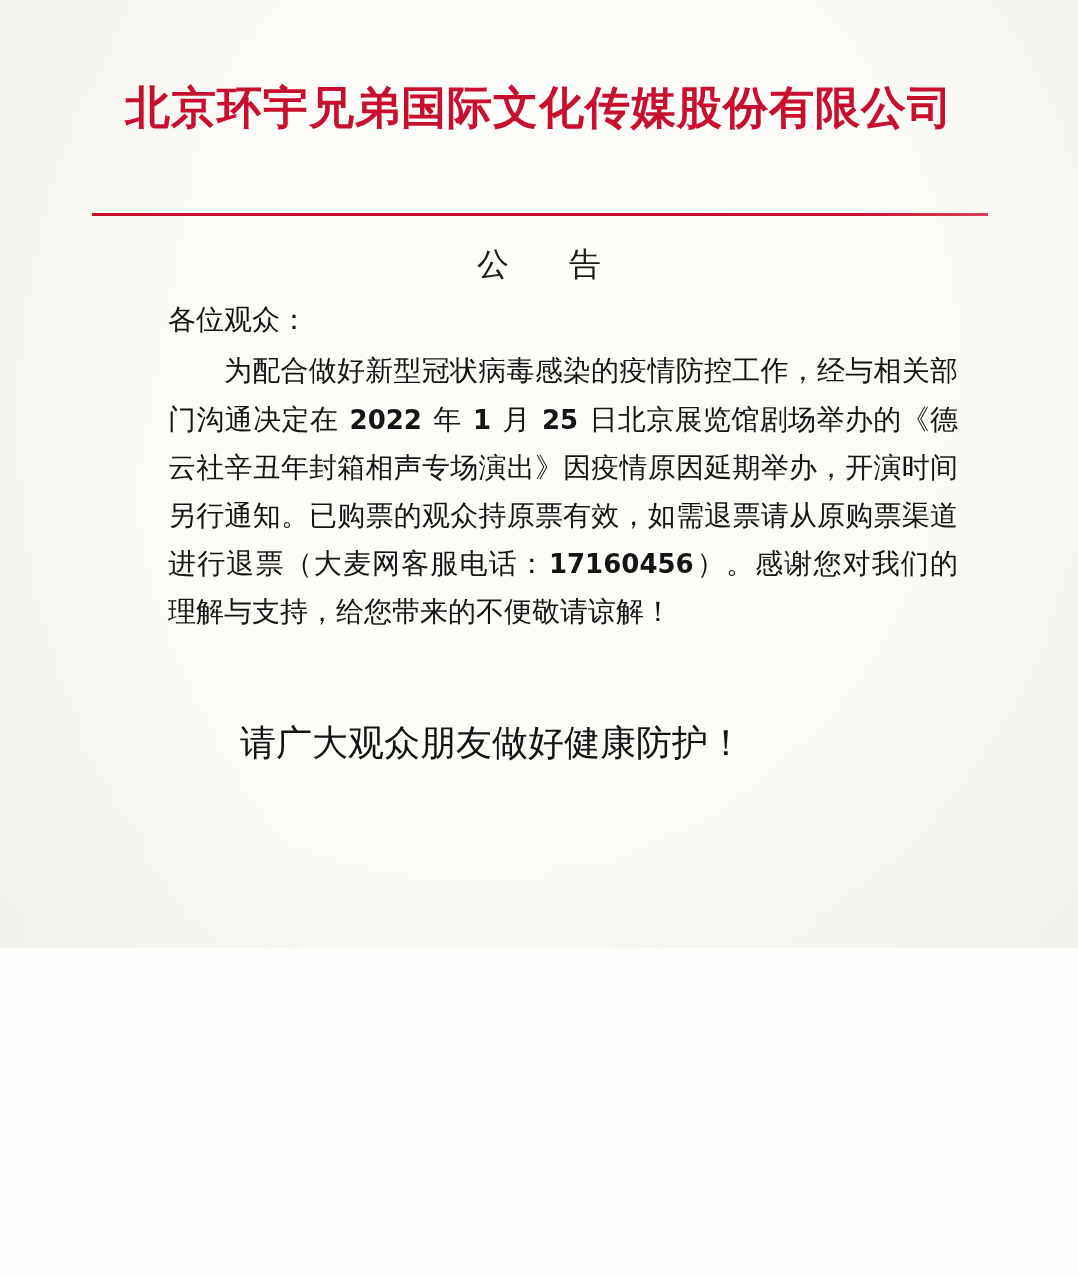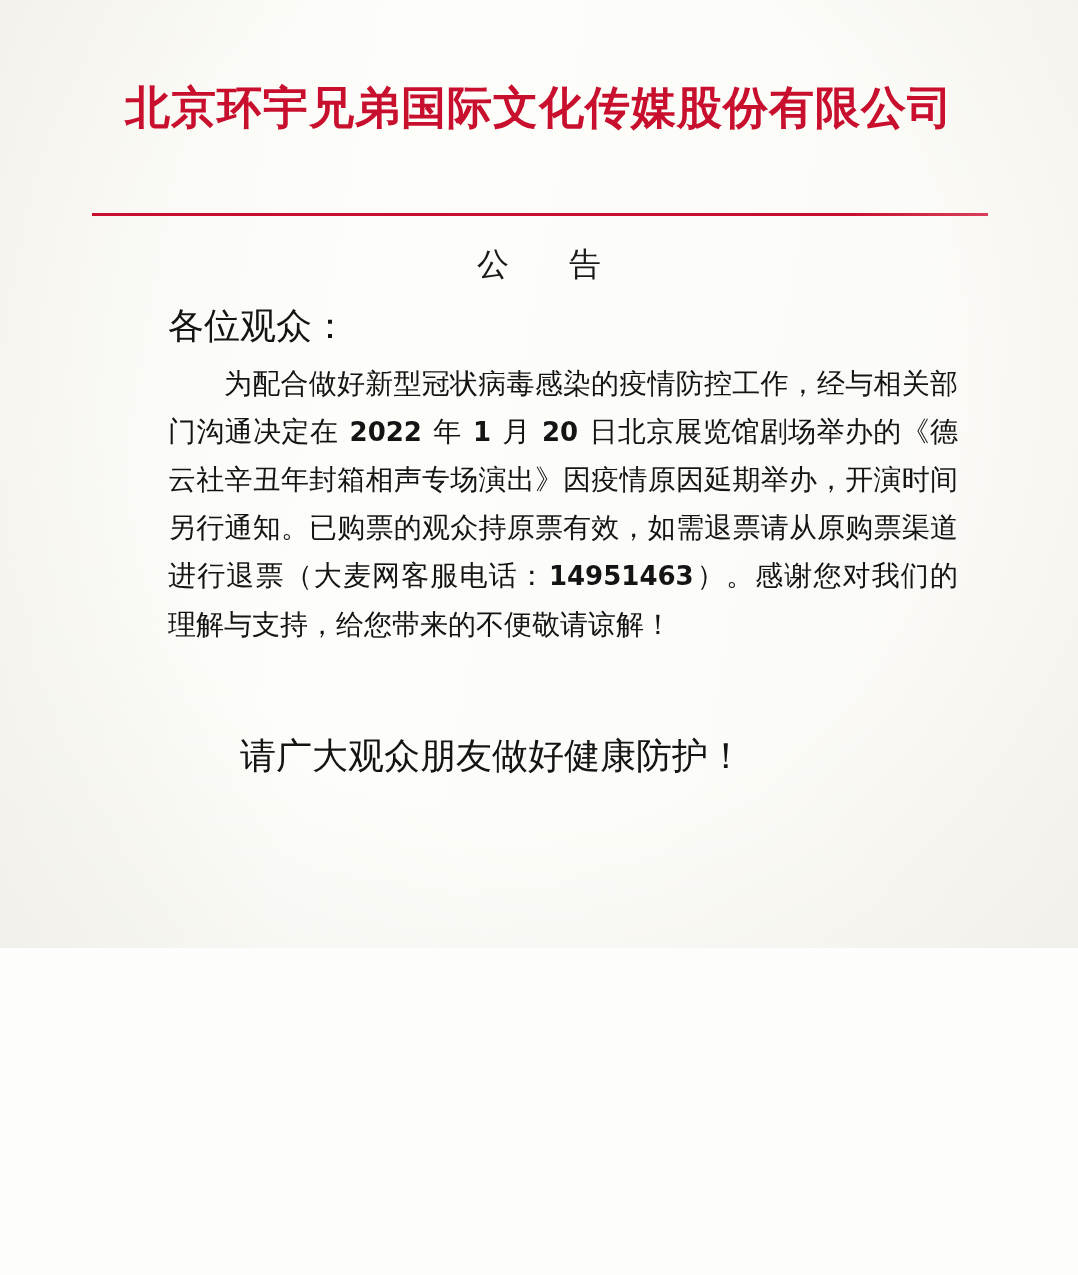--- a/index.html
+++ b/index.html
@@ -60,21 +60,21 @@
     text-indent: 14px;
   }
   #body {
     position: absolute;
     top: 298px;
     left: 168px;
     width: 790px;
     color: #141414;
   }
   .salutation {
-    font-size: 36px;
+    font-size: 28px;
     line-height: 1.55;
     margin: 0 0 6px 0;
   }
   .para {
     font-size: 28px;
     line-height: 1.72;
     margin: 0;
     text-align: justify;
     text-justify: inter-ideograph;
     text-indent: 2em;
@@ -140,21 +140,21 @@
   <div id="letterhead">
     <span class="company">北京环宇兄弟国际文化传媒股份有限公司</span>
   </div>
 
   <div id="header-rule"></div>
 
   <div id="doc-title">公　告</div>
 
   <div id="body">
     <p class="salutation">各位观众：</p>
-    <p class="para">为配合做好新型冠状病毒感染的疫情防控工作，经与相关部门沟通决定在 <span class="num">2022</span> 年 <span class="num">1</span> 月 <span class="num">20</span> 日北京展览馆剧场举办的《德云社辛丑年封箱相声专场演出》因疫情原因延期举办，开演时间另行通知。已购票的观众持原票有效，如需退票请从原购票渠道进行退票（大麦网客服电话：<span class="num">14951463</span>）。感谢您对我们的理解与支持，给您带来的不便敬请谅解！</p>
+    <p class="para">为配合做好新型冠状病毒感染的疫情防控工作，经与相关部门沟通决定在 <span class="num">2022</span> 年 <span class="num">1</span> 月 <span class="num">25</span> 日北京展览馆剧场举办的《德云社辛丑年封箱相声专场演出》因疫情原因延期举办，开演时间另行通知。已购票的观众持原票有效，如需退票请从原购票渠道进行退票（大麦网客服电话：<span class="num">17160456</span>）。感谢您对我们的理解与支持，给您带来的不便敬请谅解！</p>
     <p class="closing">请广大观众朋友做好健康防护！</p>
   </div>
 
   <div id="signature">
     <div class="org">北京环宇兄弟国际文化传媒股份有限公司</div>
     <div class="date"><span class="num">2022</span> 年 <span class="num">1</span> 月 <span class="num">8</span> 日</div>
   </div>
 
   <div id="seal">
     <svg viewBox="0 0 220 220" width="218" height="218" aria-hidden="true">

